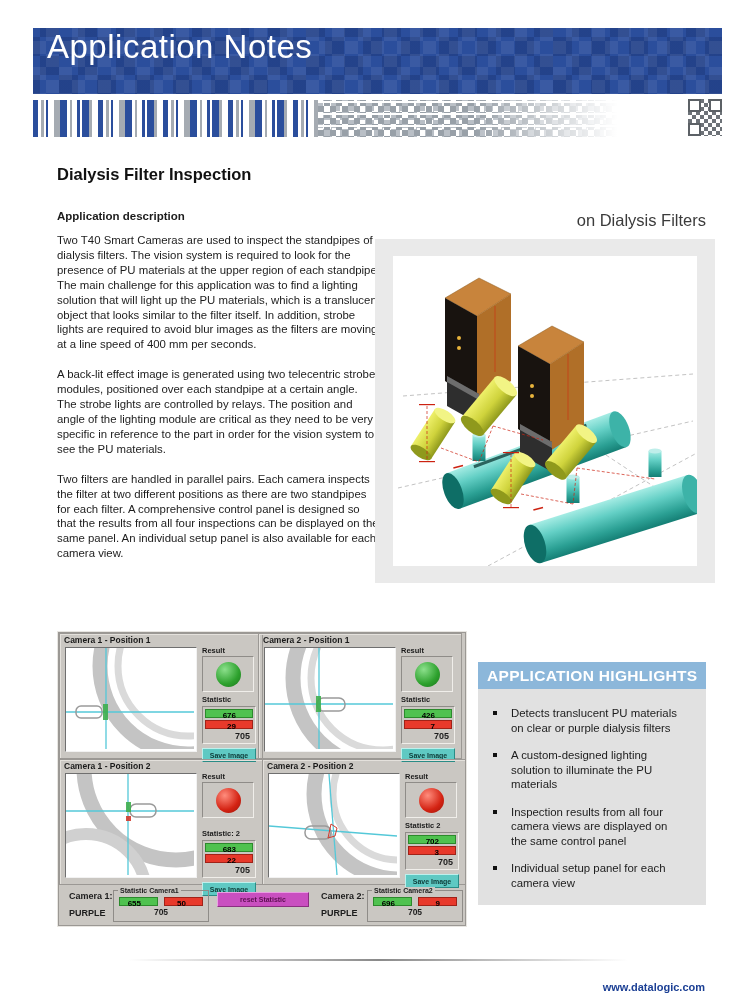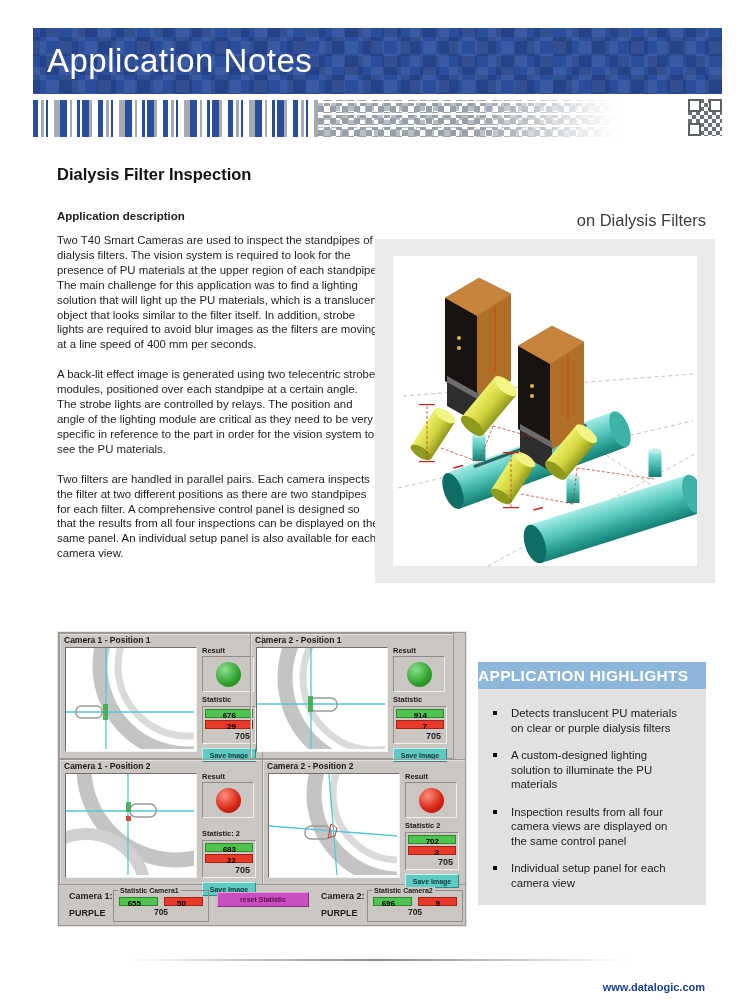--- a/index.html
+++ b/index.html
@@ -5,21 +5,21 @@
   html,body{margin:0;padding:0;background:#ffffff;}
   .page{position:relative;width:755px;height:1005px;background:#fff;overflow:hidden;
         font-family:"Liberation Sans",sans-serif;color:#1c1c1c;}
 
   
   .banner{position:absolute;left:33px;top:28px;width:689px;height:66px;
     background:
       repeating-conic-gradient(rgba(255,255,255,0.07) 0% 25%, rgba(0,0,0,0) 0% 50%) 0 0/26px 26px,
       repeating-conic-gradient(rgba(8,22,66,0.20) 0% 25%, rgba(0,0,0,0) 0% 50%) 7px 9px/38px 38px,
       #2b4e9c;
-    display:flex;align-items:center;justify-content:space-between;}
+    display:flex;align-items:flex-start;justify-content:space-between;}
   .banner-title{color:#fff;font-size:33px;font-weight:400;letter-spacing:0.5px;padding-left:14px;}
   .brand{display:flex;align-items:center;gap:5px;padding-right:14px;}
   .brand-text{color:#fff;font-size:26px;font-weight:700;letter-spacing:1px;}
 
   
   .bc-left{position:absolute;left:33px;top:100px;width:285px;height:37px;
     background:repeating-linear-gradient(90deg,
       #2b4e9c 0 5px,#fff 5px 8px,#a5abb2 8px 11px,#fff 11px 13px,
       #2b4e9c 13px 15px,#fff 15px 21px,#a5abb2 21px 27px,#2b4e9c 27px 34px,
       #fff 34px 37px,#a5abb2 37px 39px,#fff 39px 44px,#2b4e9c 44px 47px,
@@ -46,21 +46,21 @@
   .fig-caption{position:absolute;left:390px;top:189px;width:316px;text-align:right;
     font-size:16.5px;line-height:21px;color:#3b3b3b;}
   .fig-panel{position:absolute;left:375px;top:239px;width:340px;height:344px;background:#eaeaea;}
   .fig-inner{position:absolute;left:18px;top:17px;width:304px;height:310px;background:#fff;}
 
   
   .cpanel{position:absolute;left:57px;top:631px;width:408px;height:294px;background:#cac7c2;
     border:1px solid #e8e6e2;box-shadow:0 0 0 1px #9b9894 inset;font-family:"Liberation Sans",sans-serif;}
   .quad{position:absolute;width:202px;height:124px;border:1px solid #9b9894;
     box-shadow:inset 1px 1px 0 #e4e1dc;}
-  .q0{left:1px;top:1px}.q1{left:192px;top:1px}.q2{left:1px;top:127px}.q3{left:204px;top:127px}
+  .q0{left:1px;top:1px}.q1{left:200px;top:1px}.q2{left:1px;top:127px}.q3{left:204px;top:127px}
   .quad-title{position:absolute;top:1px;left:4px;font-size:8.5px;font-weight:700;color:#1a1a1a;}
   .cam-img{position:absolute;left:5px;top:13px;width:130px;height:103px;background:#fff;
     border:1px solid;border-color:#6f6f6f #f2f2f2 #f2f2f2 #6f6f6f;}
   .quad-side{position:absolute;left:142px;top:12px;width:56px;}
   .lbl{font-size:7.5px;font-weight:700;color:#1a1a1a;margin-bottom:1px;}
   .ball-box{width:50px;height:34px;border:1px solid;border-color:#8f8c88 #f0eeea #f0eeea #8f8c88;
     display:flex;align-items:center;justify-content:center;}
   .ball{width:25px;height:25px;border-radius:50%;}
   .ball-pass{background:radial-gradient(circle at 35% 30%, #8ce08c, #2da12d 60%, #1c741c);}
   .ball-fail{background:radial-gradient(circle at 35% 30%, #ff8d7d, #d42313 60%, #9a150a);}
@@ -83,21 +83,21 @@
   .sf-bars{display:flex;gap:6px;margin:6px 5px 0 5px;justify-content:center;}
   .sf-bars .bar{flex:1;margin:0;}
   .sf-total{text-align:center;font-size:8.5px;font-weight:700;margin-top:1px;}
   .reset-btn{position:absolute;left:158px;top:8px;width:92px;height:15px;background:#c94fc0;
     border:1px solid;border-color:#e9a0e2 #8a2f80 #8a2f80 #e9a0e2;
     font-family:"Liberation Sans",sans-serif;font-size:7px;font-weight:700;color:#5c1050;padding:0;}
 
   
   .highlights{position:absolute;left:478px;top:662px;width:228px;height:243px;background:#e1e1e1;}
   .hl-header{height:27px;background:#8cb7da;color:#fff;font-size:15.5px;font-weight:700;
-    letter-spacing:0.3px;line-height:27px;}
+    letter-spacing:0.3px;line-height:27px;padding-left:9px;}
   .hl-list{list-style:none;margin:0;padding:17px 26px 0 12px;}
   .hl-list li{position:relative;padding-left:21px;margin-bottom:13px;
     font-size:11.4px;line-height:14.5px;color:#1c1c1c;}
   .hl-list li::before{content:"";position:absolute;left:3px;top:5px;width:4px;height:4px;background:#111;}
 
   
   .rule{position:absolute;left:128px;top:959px;width:500px;height:2px;
     background:linear-gradient(90deg, rgba(150,150,150,0) 0%, #8a8a8a 50%, rgba(150,150,150,0) 100%);}
   .site{position:absolute;left:505px;top:981px;width:200px;text-align:right;
     font-size:11px;font-weight:700;color:#1b3f94;}
@@ -301,21 +301,21 @@
           <rect x="51" y="48" width="5" height="16" fill="#3fae4e" opacity="0.9"></rect>
         </svg>
       </div>
       <div class="quad-side">
         <div class="lbl">Result</div>
         <div class="ball-box">
           <div class="ball ball-pass"></div>
         </div>
         <div class="lbl" style="margin-top:3px">Statistic</div>
         <div class="stat-box">
-          <div class="bar pass">914</div>
+          <div class="bar pass">426</div>
           <div class="bar fail">7</div>
           <div class="total">705</div>
         </div>
         <button class="save-btn">Save Image</button>
       </div>
     </div>
 
     <div class="quad q2">
       <div class="quad-title">Camera 1 - Position 2</div>
       <div class="cam-img">

